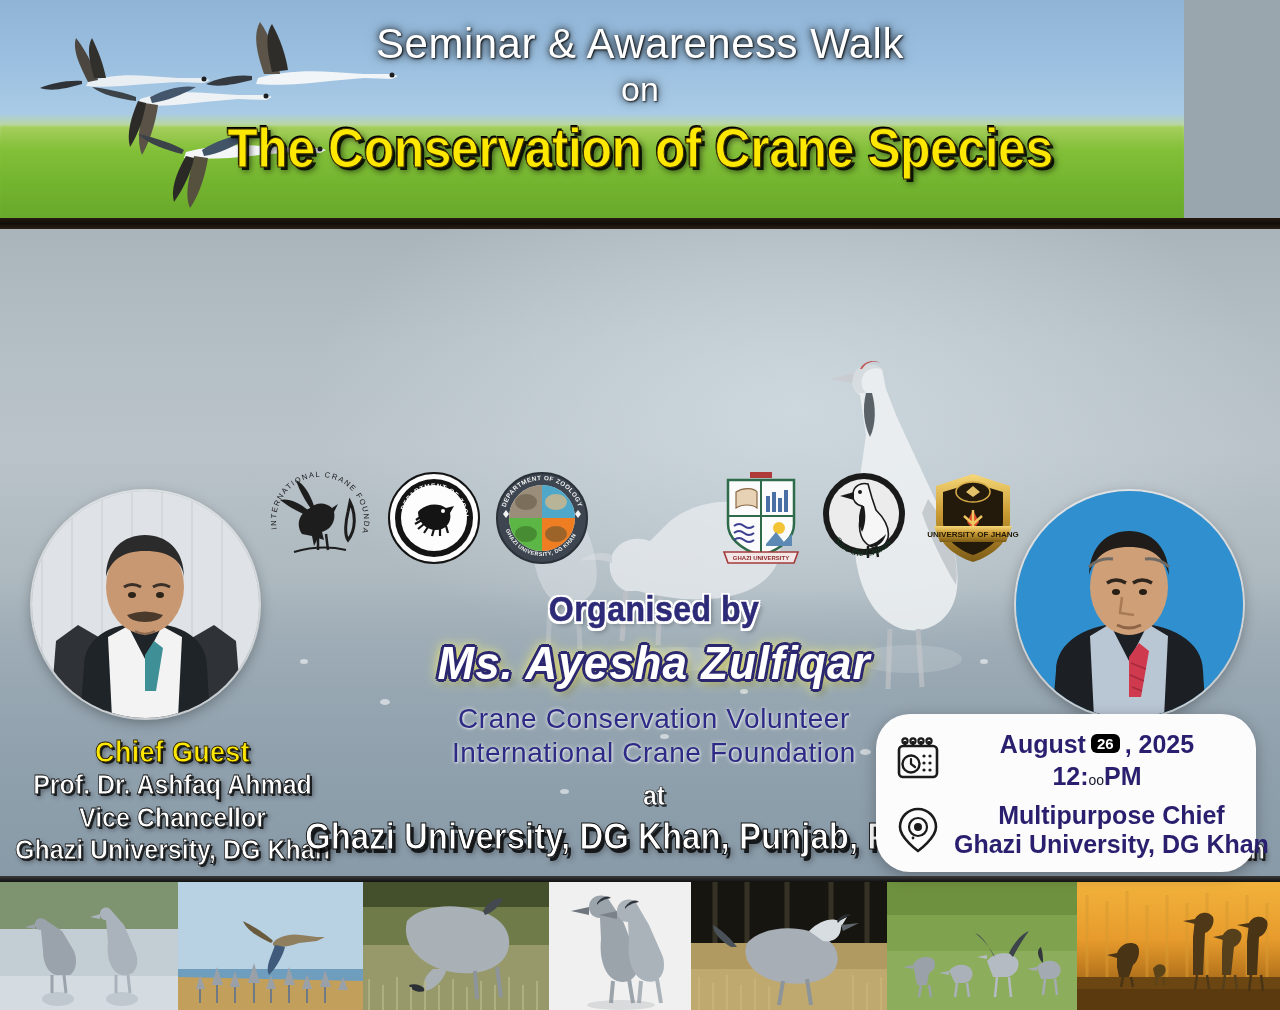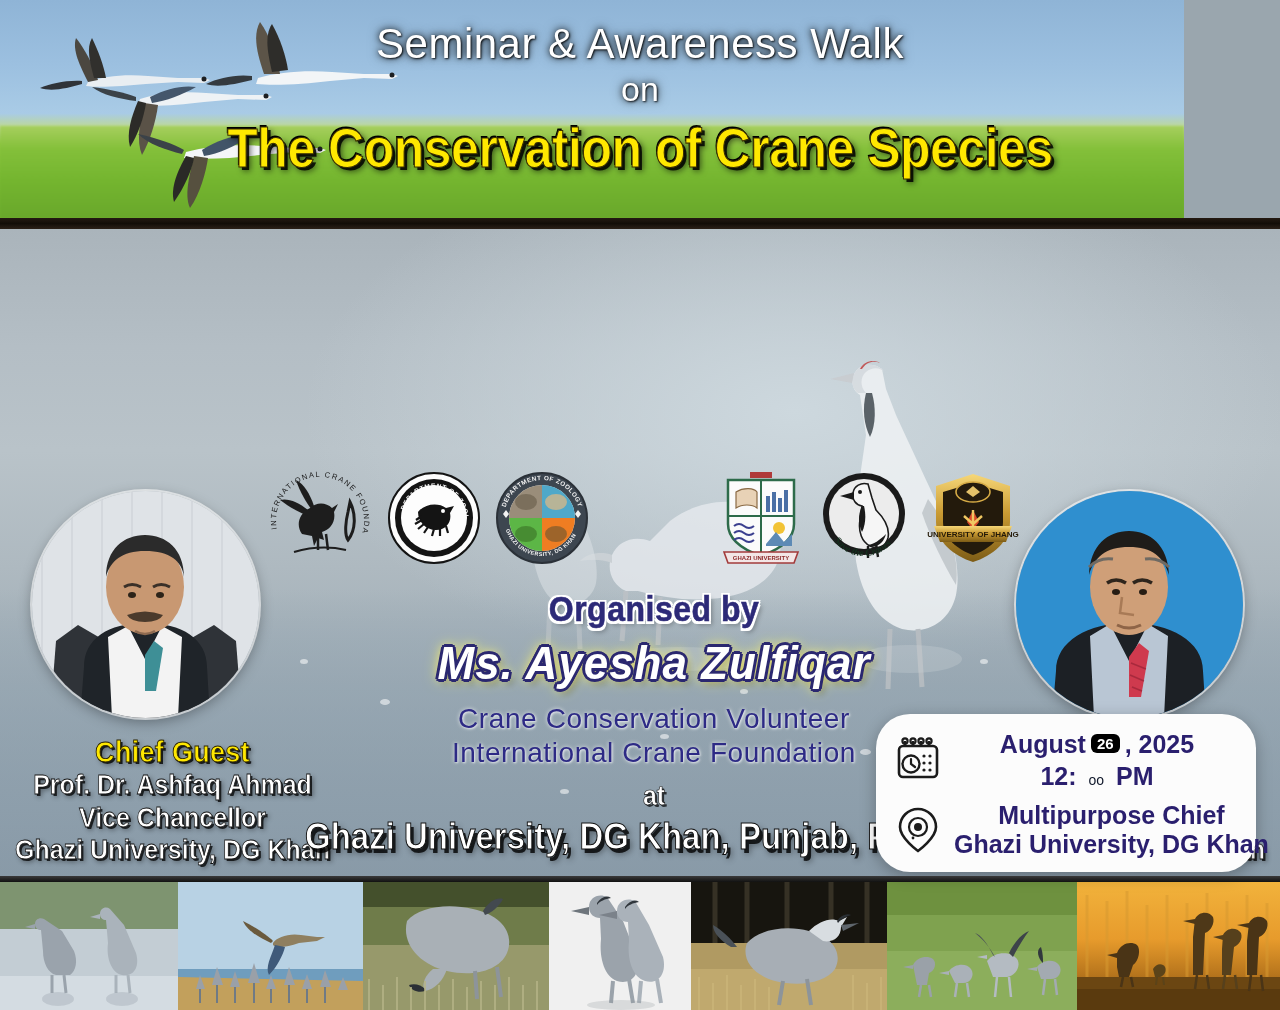--- a/index.html
+++ b/index.html
@@ -281,21 +281,21 @@
     color: #fff;
     border-radius: 6px;
     font-size: 15px;
     font-weight: 700;
     padding: 2px 6px;
     line-height: 1.05;
     position: relative;
     top: -1px;
   }
   #time-line {
-    display: flex; align-items: baseline; justify-content: center; gap: 12px;
+    display: flex; align-items: baseline; justify-content: center; gap: 0;
     margin-top: 3px;
   }
   #time-hour { font-size: 25px; font-weight: 700; color: #2a1f6e; }
   #time-minute { font-size: 14px; font-weight: 400; color: #0f172a; }
   #time-meridiem { font-size: 25px; font-weight: 700; color: #2a1f6e; }
 
   
   #photo-strip {
     position: absolute;
     left: 0; top: 881px;

